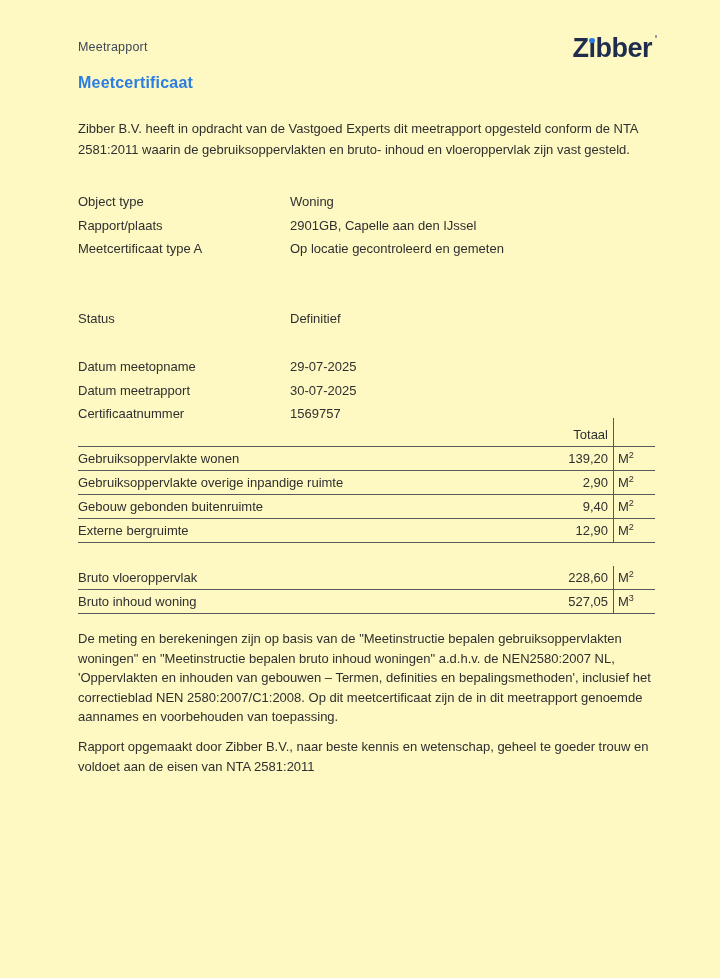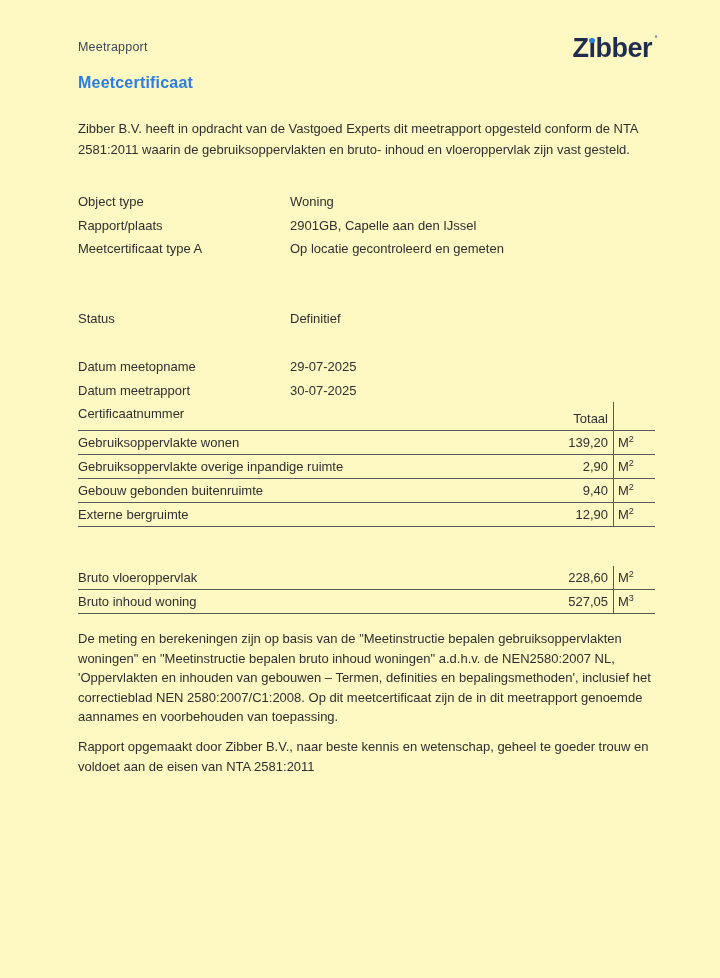--- a/index.html
+++ b/index.html
@@ -73,21 +73,21 @@
   .kv-block { left: 78px; width: 560px; }
   .details-block { top: 190px; }
   .status-block  { top: 307px; }
   .dates-block   { top: 355px; }
   .kv-row { display: flex; line-height: 23.5px; font-size: 13px; }
   .kv-label { width: 212px; flex-shrink: 0; }
   .kv-value { flex: 1; }
 
   
   .meas-table { left: 78px; width: 577px; }
-  .totals { top: 402px; }
+  .totals { top: 418px; }
   .bruto  { top: 566px; }
   .t-row {
     display: flex;
     align-items: center;
     height: 24px;
     border-bottom: 1px solid #59595b;
     font-size: 13px;
   }
   .t-header-row {
     height: 29px;
@@ -159,20 +159,21 @@
     <div class="kv-row">
       <div class="kv-label">Datum meetopname</div>
       <div class="kv-value">29-07-2025</div>
     </div>
     <div class="kv-row">
       <div class="kv-label">Datum meetrapport</div>
       <div class="kv-value">30-07-2025</div>
     </div>
     <div class="kv-row">
       <div class="kv-label">Certificaatnummer</div>
+      <div class="kv-value">1569757</div>
     </div>
   </div>
 
   <div class="abs meas-table totals">
     <div class="t-row t-header-row">
       <div class="cell-label"></div>
       <div class="cell-value">Totaal</div>
       <div class="cell-unit"></div>
     </div>
     <div class="t-row">

